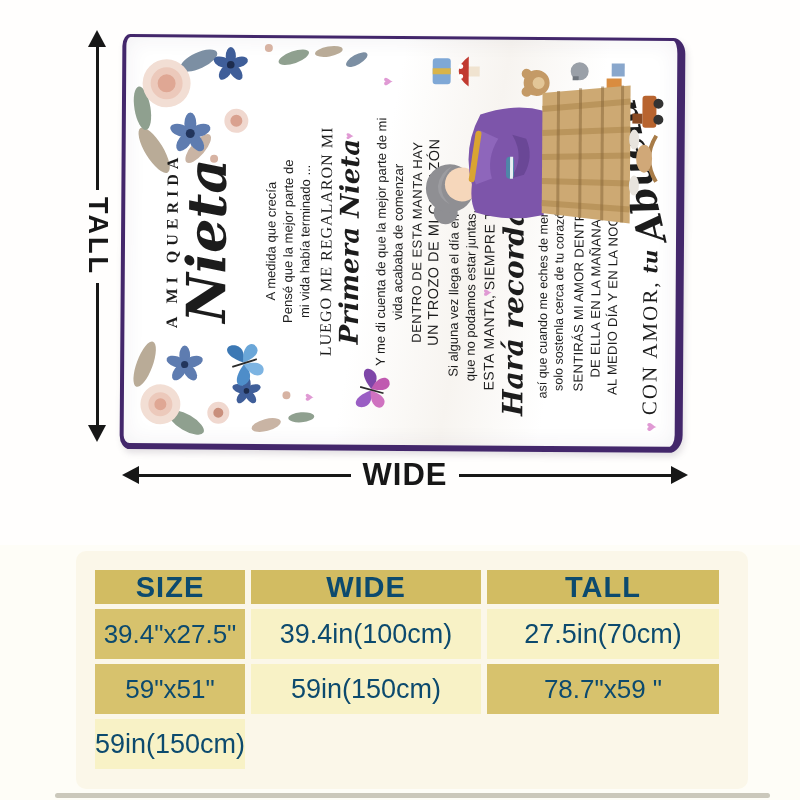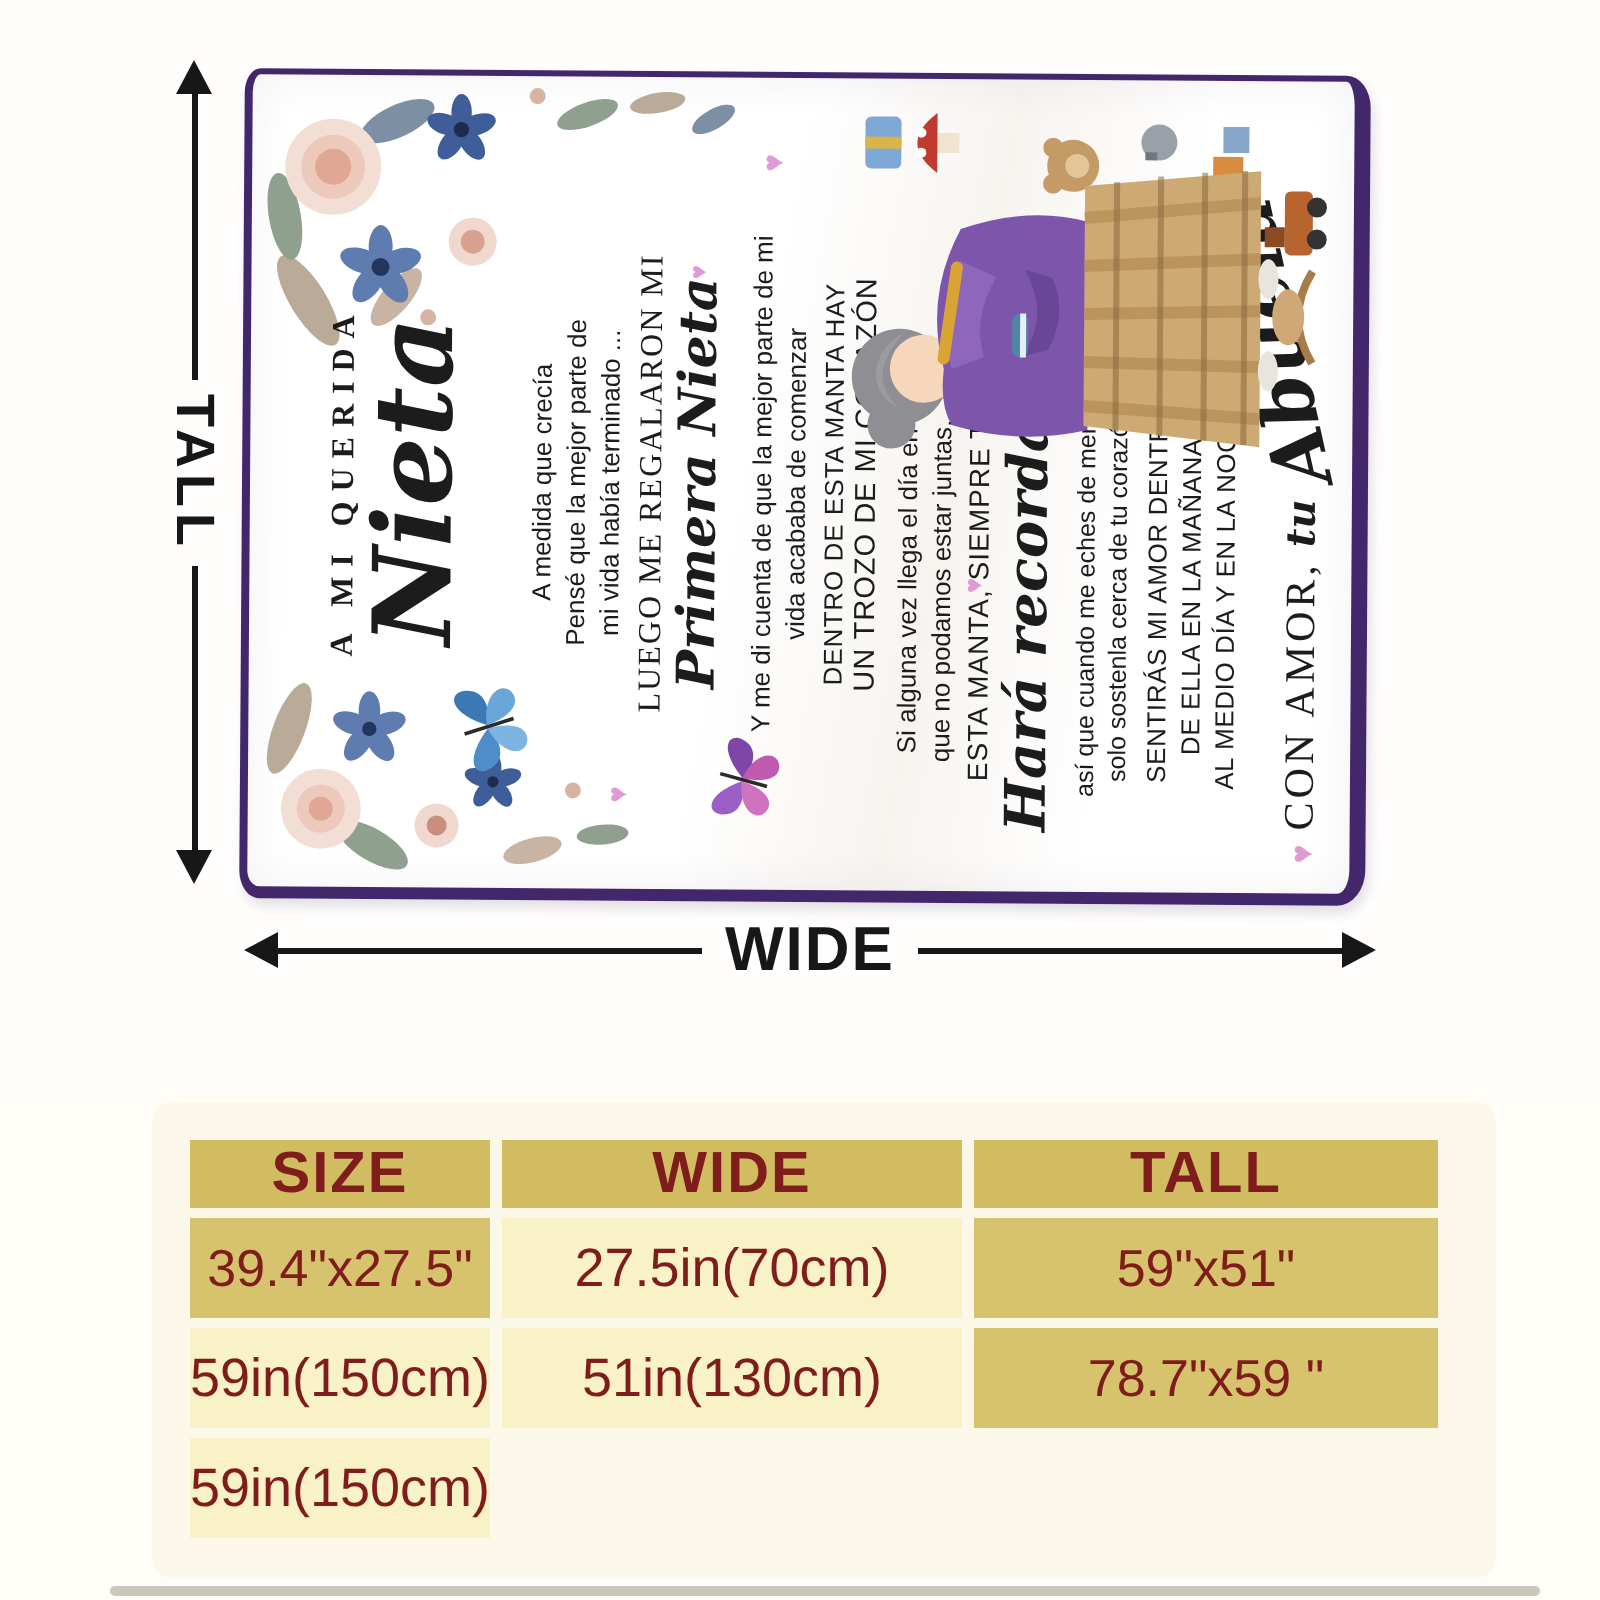--- a/index.html
+++ b/index.html
@@ -57,21 +57,21 @@
   .heart{position:absolute;color:#e09ad4;}
   .heart-inline{color:#e09ad4;font-size:16px;}
   .deco{position:absolute;}
 
   
   .bottom-section{position:absolute;left:0;top:545px;width:800px;height:255px;background:#fefdf7;}
   .panel{position:absolute;left:76px;top:6px;width:672px;height:238px;background:#fbf7e9;border-radius:10px;}
   .size-table{position:absolute;left:95px;top:25px;display:grid;
               grid-template-columns:150px 230px 232px;
               grid-template-rows:34px 50px 50px 50px;gap:5px 6px;}
-  .cell{display:flex;align-items:center;justify-content:center;color:#7f1d1d;}
+  .cell{display:flex;align-items:center;justify-content:center;color:#0c4a6e;}
   .th{background:#d2bc62;font-weight:bold;font-size:29px;letter-spacing:1px;}
   .td{background:#f8f2c6;font-size:27px;}
   .td-size{background:#d7c26d;font-size:26px;}
   .bottom-strip{position:absolute;left:55px;right:30px;bottom:2px;height:5px;background:#97937f;opacity:.5;border-radius:3px;}
 </style>
 </head>
 <body>
 
 <div class="stage">
 
@@ -289,25 +289,25 @@
   </div>
 
   <div class="bottom-section">
     <div class="panel"></div>
     <div class="size-table">
       <div class="cell th">SIZE</div>
       <div class="cell th">WIDE</div>
       <div class="cell th">TALL</div>
 
       <div class="cell td td-size">39.4"x27.5"</div>
+      <div class="cell td">39.4in(100cm)</div>
       <div class="cell td">27.5in(70cm)</div>
 
       <div class="cell td td-size">59"x51"</div>
       <div class="cell td">59in(150cm)</div>
-      <div class="cell td">51in(130cm)</div>
 
       <div class="cell td td-size">78.7"x59 "</div>
       <div class="cell td">59in(150cm)</div>
     </div>
     <div class="bottom-strip"></div>
   </div>
 
 </div>
 
 </body></html>

